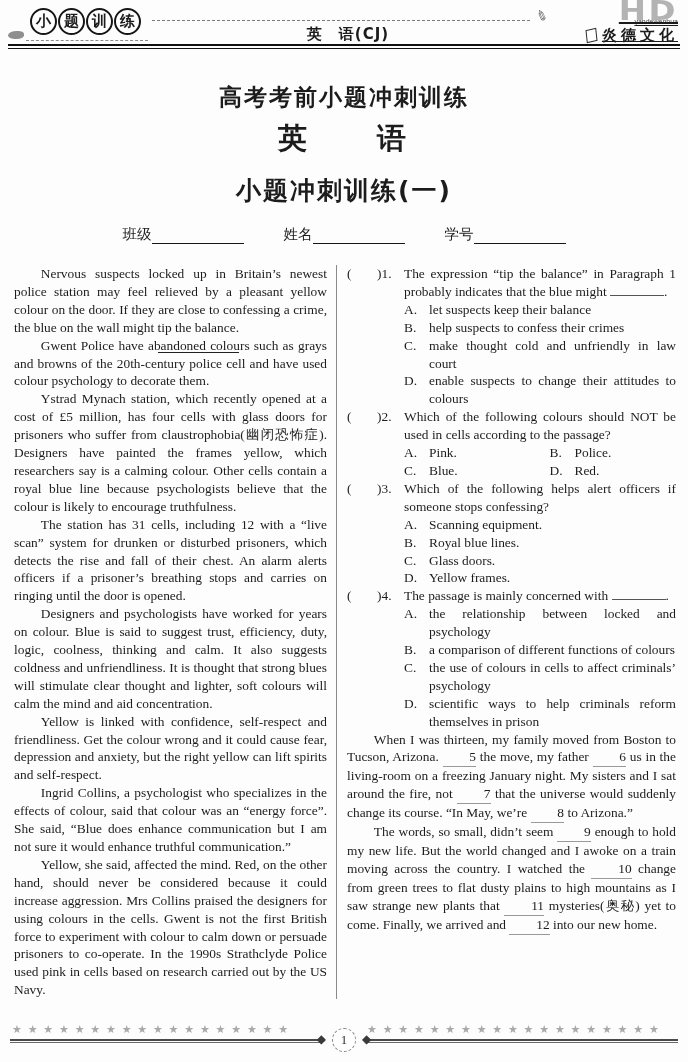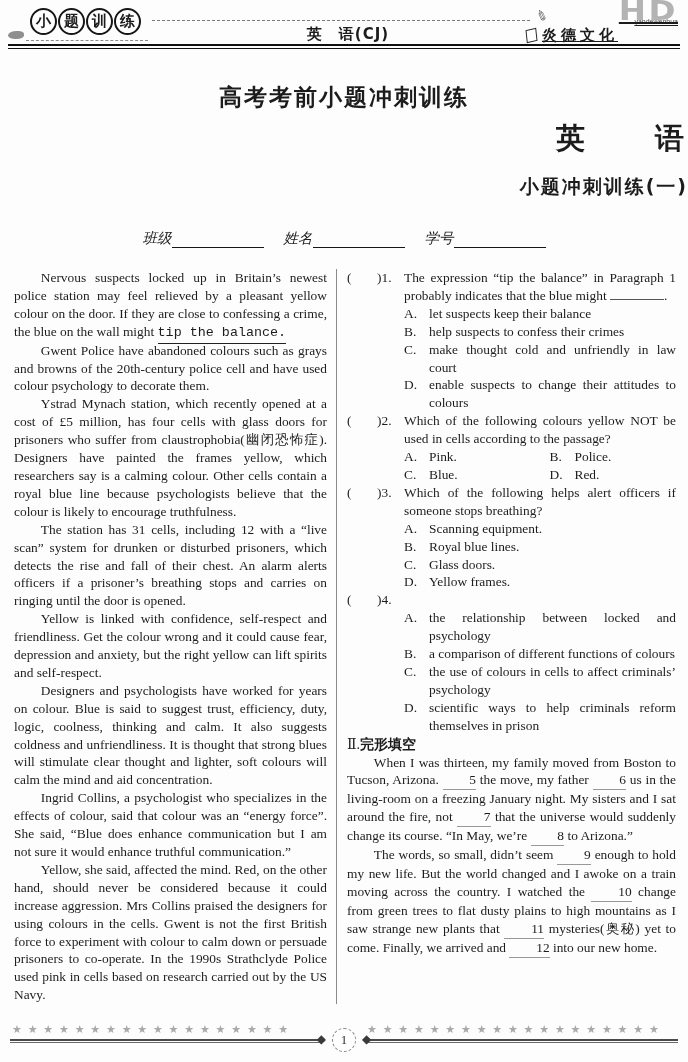--- a/index.html
+++ b/index.html
@@ -25,41 +25,41 @@
     position:absolute; left:8px; right:0; top:25px; text-align:center;
     font-family:"DejaVu Sans","Liberation Sans",sans-serif; font-weight:bold; font-size:15px; letter-spacing:1px;
   }
   .header-rule { position:absolute; left:8px; right:8px; top:44px; height:5px; border-top:2px solid #111; border-bottom:1px solid #111; }
   .brand-right { position:absolute; right:10px; top:0; width:152px;text-decoration:underline; }
   .hd-mark {
     text-align:right; color:#b3b3b3; font-family:"DejaVu Sans","Liberation Sans",sans-serif;
     font-weight:900; font-size:26px; line-height:22px; letter-spacing:2px; transform:scaleX(1.25); transform-origin:right;
   }
   .yande { text-align:right; font-family:"Liberation Sans",sans-serif; font-size:7px; color:#444; margin-top:-4px; }
-  .brand-cn { display:flex; align-items:center; gap:5px; margin-top:1px; }
+  .brand-cn { display:flex; justify-content:flex-end; align-items:center; gap:5px; margin-top:1px; }
   .page-shape-icon { width:11px; height:13px; border:1.5px solid #2a2a2a; background:#fff; transform:rotate(-14deg) skewX(-8deg); }
   .brand-cn-text { font-family:"DejaVu Sans","Liberation Sans",sans-serif; font-weight:900; font-size:15px; letter-spacing:4px; }
   
   .title-block { text-align:center; font-family:"DejaVu Sans","Liberation Sans",sans-serif; font-weight:bold; }
   .title-l1 { margin-top:32px; font-size:23px; letter-spacing:2px; }
-  .title-l2 { margin-top:6px;  font-size:29px; letter-spacing:4px;text-align:right; }
-  .title-l3 { margin-top:15px; font-size:19px; letter-spacing:2px;text-align:right; }
-  
-  .student-row { margin-top:29px; display:flex; justify-content:center; gap:20px; font-size:14.5px;font-style:italic; }
+  .title-l2 { margin-top:6px;  font-size:29px; letter-spacing:4px; }
+  .title-l3 { margin-top:15px; font-size:25px; letter-spacing:2px; }
+  
+  .student-row { margin-top:18px; display:flex; justify-content:center; gap:40px; font-size:14.5px; }
   .s-field { display:flex; align-items:flex-end; }
   .s-line { display:inline-block; width:92px; border-bottom:1px solid #161616; height:1.1em; }
   
   .columns { display:flex; margin:21px 12px 0 14px; }
   .col-left  { width:322px; padding-right:9px; }
   .col-right { flex:1; border-left:1px solid #8a8a8a; padding-left:10px; }
   .sec-head { font-size:14px; line-height:18px; }
   .sec-head .rn { font-size:14px; }
   .cn-bold { font-family:"DejaVu Sans","Liberation Sans",sans-serif; font-weight:bold; }
   .para { font-size:13.4px; line-height:17.9px; text-align:justify; text-indent:2em; }
-  .u { border-bottom:1px solid #222; padding-bottom:3px;font-family:Liberation Mono, monospace; }
+  .u { border-bottom:1px solid #222; padding-bottom:17px; }
   
   .question { font-size:13.4px; line-height:17.9px; }
   .q-head { display:flex; }
   .q-paren { flex:0 0 30px; }
   .q-num   { flex:0 0 27px; }
   .q-stem  { flex:1; text-align:justify; }
   .options { margin-left:57px; }
   .option  { display:flex; }
   .opt-label { flex:0 0 25px; }
   .opt-text  { flex:1; text-align:justify; }
@@ -129,22 +129,22 @@
       </span>
   </div>
 
   <div class="columns">
 
     <div class="col-left">
       <p class="para"><span>Nervous suspects locked up in Britain’s newest police station may feel relieved by a pleasant yellow colour on the door. If they are close to confessing a crime, the blue on the wall might </span><span class="u">tip the balance.</span></p>
       <p class="para">Gwent Police have abandoned colours such as grays and browns of the 20th-century police cell and have used colour psychology to decorate them.</p>
       <p class="para">Ystrad Mynach station, which recently opened at a cost of £5 million, has four cells with glass doors for prisoners who suffer from claustrophobia(幽闭恐怖症). Designers have painted the frames yellow, which researchers say is a calming colour. Other cells contain a royal blue line because psychologists believe that the colour is likely to encourage truthfulness.</p>
       <p class="para">The station has 31 cells, including 12 with a “live scan” system for drunken or disturbed prisoners, which detects the rise and fall of their chest. An alarm alerts officers if a prisoner’s breathing stops and carries on ringing until the door is opened.</p>
+      <p class="para">Designers and psychologists have worked for years on colour. Blue is said to suggest trust, efficiency, duty, logic, coolness, thinking and calm. It also suggests coldness and unfriendliness. It is thought that strong blues will stimulate clear thought and lighter, soft colours will calm the mind and aid concentration.</p>
       <p class="para">Yellow is linked with confidence, self-respect and friendliness. Get the colour wrong and it could cause fear, depression and anxiety, but the right yellow can lift spirits and self-respect.</p>
-      <p class="para">Designers and psychologists have worked for years on colour. Blue is said to suggest trust, efficiency, duty, logic, coolness, thinking and calm. It also suggests coldness and unfriendliness. It is thought that strong blues will stimulate clear thought and lighter, soft colours will calm the mind and aid concentration.</p>
       <p class="para">Ingrid Collins, a psychologist who specializes in the effects of colour, said that colour was an “energy force”. She said, “Blue does enhance communication but I am not sure it would enhance truthful communication.”</p>
       <p class="para">Yellow, she said, affected the mind. Red, on the other hand, should never be considered because it could increase aggression. Mrs Collins praised the designers for using colours in the cells. Gwent is not the first British force to experiment with colour to calm down or persuade prisoners to co-operate. In the 1990s Strathclyde Police used pink in cells based on research carried out by the US Navy.</p>
     </div>
 
     <div class="col-right">
 
       <div class="question">
         <div class="q-head">
           <span class="q-paren">(</span>
           <span class="q-num">)1.</span>
@@ -167,21 +167,21 @@
               <span class="opt-label">D.</span>
               <span class="opt-text">enable suspects to change their attitudes to colours</span>
             </div>
         </div>
       </div>
 
       <div class="question">
         <div class="q-head">
           <span class="q-paren">(</span>
           <span class="q-num">)2.</span>
-          <span class="q-stem">Which of the following colours yellow NOT be used in cells according to the passage?</span>
+          <span class="q-stem">Which of the following colours should NOT be used in cells according to the passage?</span>
         </div>
         <div class="options-grid">
           <div class="option">
               <span class="opt-label">A.</span>
               <span class="opt-text">Pink.</span>
             </div>
           <div class="option">
               <span class="opt-label">B.</span>
               <span class="opt-text">Police.</span>
             </div>
@@ -193,21 +193,21 @@
               <span class="opt-label">D.</span>
               <span class="opt-text">Red.</span>
             </div>
         </div>
       </div>
 
       <div class="question">
         <div class="q-head">
           <span class="q-paren">(</span>
           <span class="q-num">)3.</span>
-          <span class="q-stem">Which of the following helps alert officers if someone stops breathing?</span>
+          <span class="q-stem">Which of the following helps alert officers if someone stops confessing?</span>
         </div>
         <div class="options">
           <div class="option">
               <span class="opt-label">A.</span>
               <span class="opt-text">Scanning equipment.</span>
             </div>
           <div class="option">
               <span class="opt-label">B.</span>
               <span class="opt-text">Royal blue lines.</span>
             </div>
@@ -219,20 +219,21 @@
               <span class="opt-label">D.</span>
               <span class="opt-text">Yellow frames.</span>
             </div>
         </div>
       </div>
 
       <div class="question">
         <div class="q-head">
           <span class="q-paren">(</span>
           <span class="q-num">)4.</span>
+          <span class="q-stem"><span>The passage is mainly concerned with </span><span class="blank-line"></span><span>.</span></span>
         </div>
         <div class="options">
           <div class="option">
               <span class="opt-label">A.</span>
               <span class="opt-text">the relationship between locked and psychology</span>
             </div>
           <div class="option">
               <span class="opt-label">B.</span>
               <span class="opt-text">a comparison of different functions of colours</span>
             </div>
@@ -240,23 +241,20 @@
               <span class="opt-label">C.</span>
               <span class="opt-text">the use of colours in cells to affect criminals’ psychology</span>
             </div>
           <div class="option">
               <span class="opt-label">D.</span>
               <span class="opt-text">scientific ways to help criminals reform themselves in prison</span>
             </div>
         </div>
       </div>
 
-      <div class="sec-head">
-        <span class="rn">Ⅱ.</span><span class="cn-bold">完形填空</span>
-      </div>
       <p class="para"><span>When I was thirteen, my family moved from Boston to Tucson, Arizona.</span> <span class="blank-num">5</span> <span>the move, my father</span> <span class="blank-num">6</span> <span>us in the living-room on a freezing January night. My sisters and I sat around the fire, not</span> <span class="blank-num">7</span> <span>that the universe would suddenly change its course. “In May, we’re</span> <span class="blank-num">8</span> <span>to Arizona.”</span></p>
       <p class="para"><span>The words, so small, didn’t seem</span> <span class="blank-num">9</span> <span>enough to hold my new life. But the world changed and I awoke on a train moving across the country. I watched the</span> <span class="blank-num">10</span> <span>change from green trees to flat dusty plains to high mountains as I saw strange new plants that</span> <span class="blank-num">11</span> <span>mysteries(奥秘) yet to come. Finally, we arrived and</span> <span class="blank-num">12</span> <span>into our new home.</span></p>
 
     </div>
   </div>
 
   <div class="footer">
     <div class="seg">
       <div class="stars">★★★★★★★★★★★★★★★★★★</div>
       <div class="seg-rule"></div>

